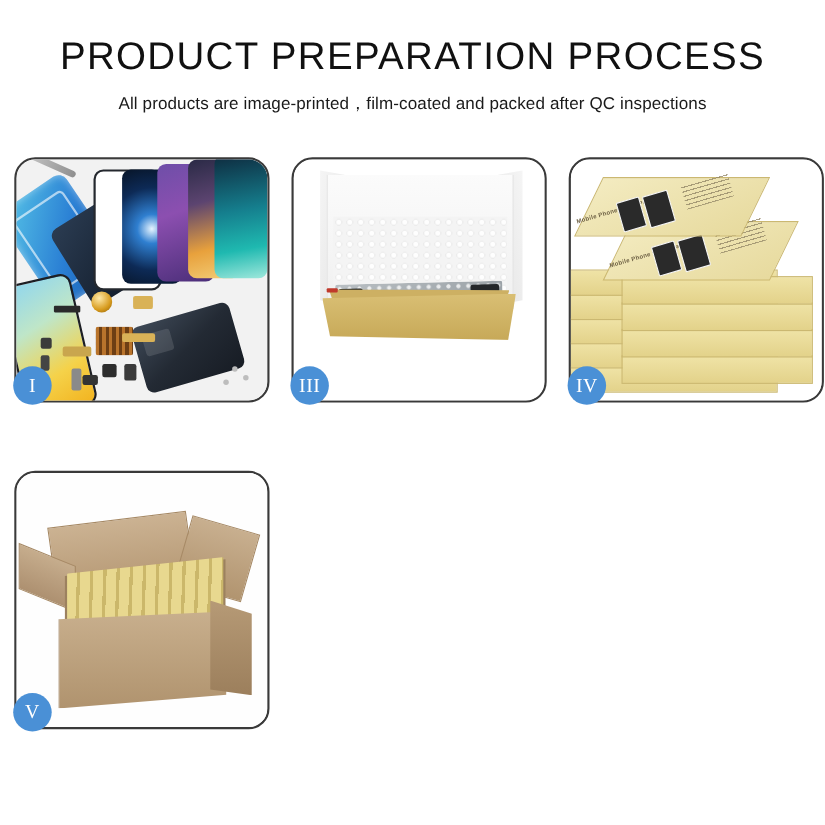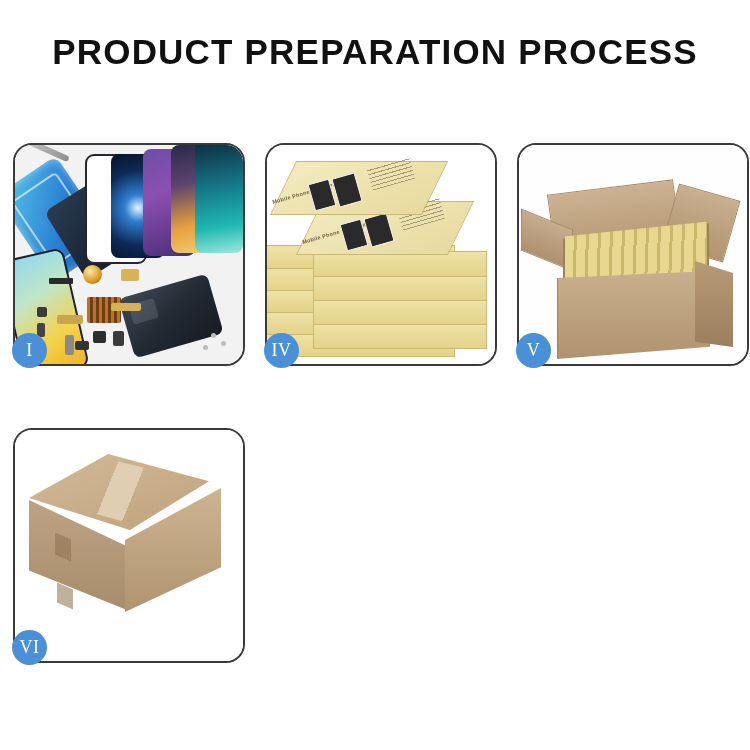--- a/index.html
+++ b/index.html
@@ -9,21 +9,21 @@
     font-family:"Liberation Sans", sans-serif;
     overflow:hidden;
     position:relative;
   }
 
   
   #header{width:750px;padding-top:34px;text-align:center;}
   #page-title{
     font-size:35px;
     letter-spacing:1.2px;
-    font-weight:700;
+    font-weight:400;
     color:#111111;
     line-height:1;
     font-family:"Liberation Sans", sans-serif;
   }
   #page-subtitle{
     margin-top:15px;
     font-size:15.5px;
     color:#1a1a1a;
     letter-spacing:.1px;
     font-weight:400;
@@ -312,20 +312,21 @@
   }
   .c-tab{position:absolute;background:rgba(140,112,78,.55);}
   .c-tab-1{left:40px;top:106px;width:16px;height:22px;transform:skewY(24deg);}
   .c-tab-2{left:42px;top:156px;width:16px;height:20px;transform:skewY(24deg);}
 </style>
 </head>
 <body>
 
 <div id="header">
   <div id="page-title">PRODUCT PREPARATION PROCESS</div>
+  <div id="page-subtitle">All products are image-printed，film-coated and packed after QC inspections</div>
 </div>
 
 <div id="panel-grid">
 
   <div class="panel">
     <div class="panel-inner">
       <div class="collage">
         <div class="ph ph-blue-film"></div>
         <div class="ph ph-dark-under"></div>
         <div class="ph ph-glass"></div>
@@ -350,20 +351,35 @@
         <div class="prt-tool"></div>
         <div class="prt-screw" style="left:196px;top:188px"></div>
         <div class="prt-screw" style="left:206px;top:196px"></div>
         <div class="prt-screw" style="left:188px;top:200px"></div>
       </div>
     </div>
     <div class="badge">I</div>
   </div>
 
 
+  <div class="panel">
+    <div class="panel-inner">
+      <div class="w-bg">
+        <div class="foam-lid-l"></div>
+        <div class="foam-lid-r"></div>
+        <div class="foam-back"></div>
+        <div class="foam-pad"></div>
+        <div class="screen-in-box"></div>
+        <div class="red-mark"></div>
+        <div class="kraft-inner"></div>
+        <div class="kraft-front"></div>
+      </div>
+    </div>
+    <div class="badge">III</div>
+  </div>
 
   <div class="panel">
     <div class="panel-inner">
       <div class="stack-bg">
 
         <div class="sbox" style="left:-6px;top:188px;width:192px;height:22px;"></div>
         <div class="sbox" style="left:-6px;top:166px;width:192px;height:22px;"></div>
         <div class="sbox" style="left:-6px;top:144px;width:192px;height:22px;"></div>
         <div class="sbox" style="left:-6px;top:122px;width:192px;height:22px;"></div>
         <div class="sbox" style="left:-6px;top:100px;width:192px;height:22px;"></div>
@@ -398,27 +414,14 @@
         <div class="v-flap-left"></div>
         <div class="v-inner"></div>
         <div class="v-sticks"></div>
         <div class="v-front"></div>
         <div class="v-side"></div>
       </div>
     </div>
     <div class="badge">V</div>
   </div>
 
-  <div class="panel">
-    <div class="panel-inner">
-      <div class="sealed-bg">
-        <div class="c-top"></div>
-        <div class="c-tape"></div>
-        <div class="c-left"></div>
-        <div class="c-right"></div>
-        <div class="c-tab c-tab-1"></div>
-        <div class="c-tab c-tab-2"></div>
-      </div>
-    </div>
-    <div class="badge">VI</div>
-  </div>
 
 </div>
 
 </body></html>

